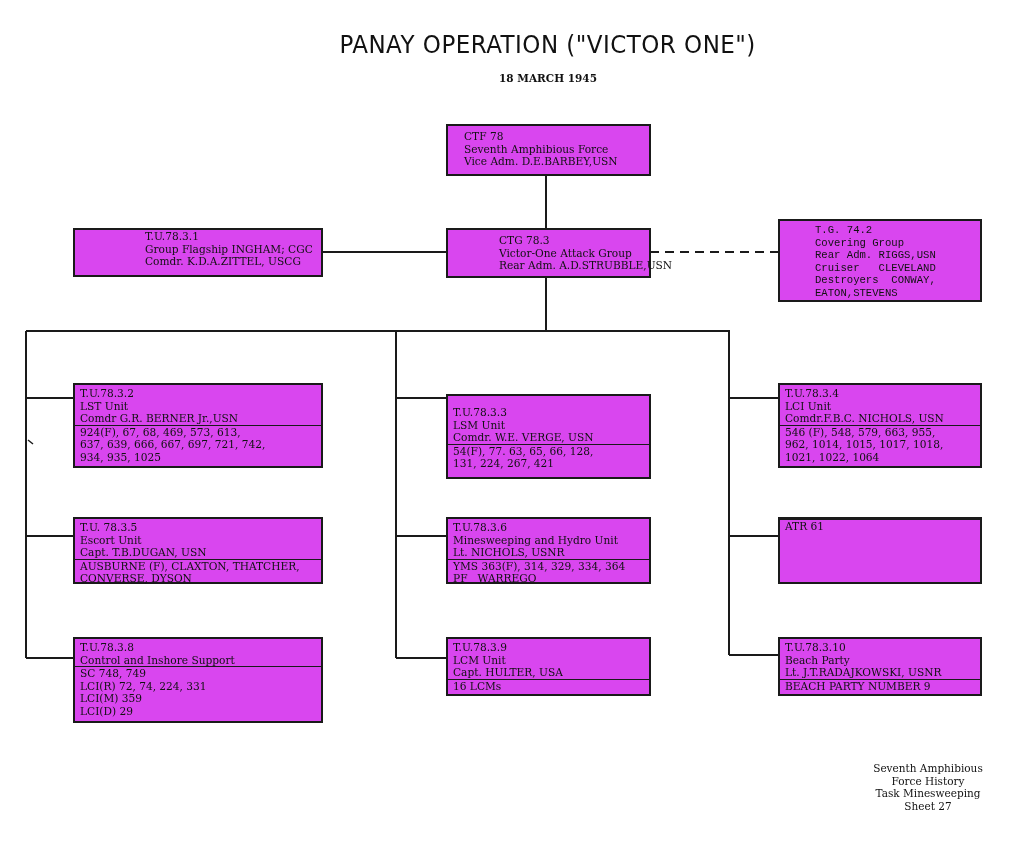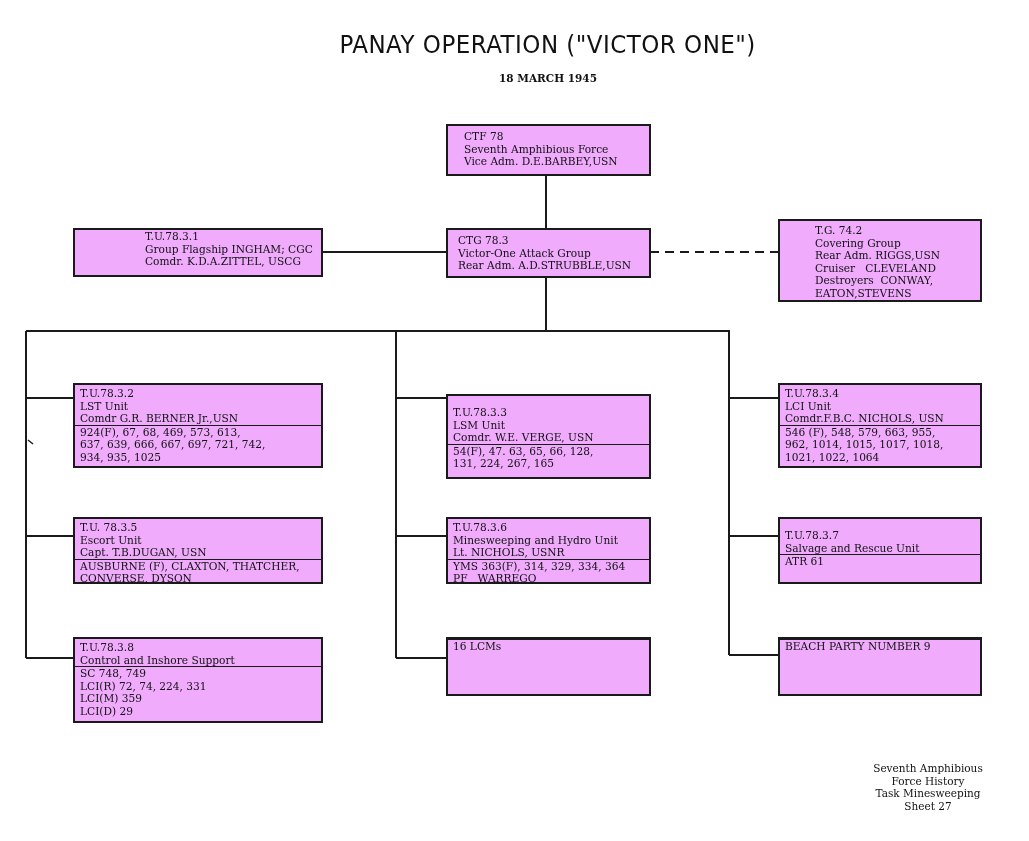--- a/index.html
+++ b/index.html
@@ -8,29 +8,29 @@
     position: absolute; left: 0; width: 1100px; top: 30px; text-align: center;
     font-family: "DejaVu Sans", sans-serif; font-size: 25px; letter-spacing: 0.5px;
     transform: scaleX(0.92); transform-origin: 520px 0; color: #111;
   }
   .date {
     position: absolute; left: 0; width: 1096px; top: 72px; text-align: center;
     font-family: "DejaVu Serif", serif; font-weight: bold; font-size: 10.5px; color: #111;
   }
   svg.lines { position: absolute; left: 0; top: 0; }
   .box {
-    position: absolute; border: 2px solid #1a1a1a; background: #f0abfc; box-sizing: border-box;
+    position: absolute; border: 2px solid #1a1a1a; background: #d946ef; box-sizing: border-box;
     font-family: "DejaVu Serif", serif; font-size: 10.6px; line-height: 12.6px; color: #111;
   }
   .box .hdr { padding: 2px 4px 0 5px; }
   .box .ships { border-top: 1.5px solid #1a1a1a; padding: 0 4px 0 5px; }
   .box .line { white-space: nowrap; display: block; }
   .top-box .hdr { padding: 4px 6px 0 16px; }
   .side-box .hdr { padding: 0 6px 0 30px; margin-left: 40px; }
-  .tg-box .hdr { padding: 3px 2px 0 35px; }
+  .tg-box .hdr { padding: 3px 2px 0 35px; font-family: Liberation Mono, monospace; }
   .footer {
     position: absolute; left: 858px; top: 762px; width: 140px; text-align: center;
     font-family: "DejaVu Serif", serif; font-size: 10.5px; line-height: 12.6px; color: #111;
   }
 </style>
 </head>
 <body>
 
 <div class="title">PANAY OPERATION ("VICTOR ONE")</div>
 <div class="date">18 MARCH 1945</div>
@@ -67,21 +67,21 @@
 </div>
 
 <div class="box side-box" style="left:73px; top:228px; width:250px; height:49px;">
   <div class="hdr">
     <span class="line">T.U.78.3.1</span>
     <span class="line">Group Flagship INGHAM; CGC</span>
     <span class="line">Comdr. K.D.A.ZITTEL, USCG</span>
   </div>
 </div>
 
-<div class="box top-box" style="left:446px; top:228px; width:205px; height:50px;">
+<div class="box top-box" style="left:446px; top:228px; width:205px; height:50px;padding-left:41px;">
   <div class="hdr" style="padding-left:10px;">
     <span class="line">CTG 78.3</span>
     <span class="line">Victor-One Attack Group</span>
     <span class="line">Rear Adm. A.D.STRUBBLE,USN</span>
   </div>
 </div>
 
 <div class="box tg-box" style="left:778px; top:219px; width:204px; height:83px;">
   <div class="hdr">
     <span class="line">T.G. 74.2</span>
@@ -106,22 +106,22 @@
   </div>
 </div>
 
 <div class="box" style="left:446px; top:394px; width:205px; height:85px;">
   <div class="hdr" style="padding-top:10px;">
     <span class="line">T.U.78.3.3</span>
     <span class="line">LSM Unit</span>
     <span class="line">Comdr. W.E. VERGE, USN</span>
   </div>
   <div class="ships">
-    <span class="line">54(F), 47. 63, 65, 66, 128,</span>
-    <span class="line">131, 224, 267, 165</span>
+    <span class="line">54(F), 77. 63, 65, 66, 128,</span>
+    <span class="line">131, 224, 267, 421</span>
   </div>
 </div>
 
 <div class="box" style="left:778px; top:383px; width:204px; height:85px;">
   <div class="hdr">
     <span class="line">T.U.78.3.4</span>
     <span class="line">LCI Unit</span>
     <span class="line">Comdr.F.B.C. NICHOLS, USN</span>
   </div>
   <div class="ships">
@@ -149,49 +149,55 @@
     <span class="line">Minesweeping and Hydro Unit</span>
     <span class="line">Lt. NICHOLS, USNR</span>
   </div>
   <div class="ships">
     <span class="line">YMS 363(F), 314, 329, 334, 364</span>
     <span class="line" style="white-space:pre;">PF   WARREGO</span>
   </div>
 </div>
 
 <div class="box" style="left:778px; top:517px; width:204px; height:67px;">
-  <div class="hdr" style="padding-top:10px;">
-    <span class="line">T.U.78.3.7</span>
-    <span class="line">Salvage and Rescue Unit</span>
-  </div>
   <div class="ships">
     <span class="line">ATR 61</span>
   </div>
 </div>
 
 <div class="box" style="left:73px; top:637px; width:250px; height:86px;">
   <div class="hdr">
     <span class="line">T.U.78.3.8</span>
     <span class="line">Control and Inshore Support</span>
   </div>
   <div class="ships">
     <span class="line">SC 748, 749</span>
     <span class="line">LCI(R) 72, 74, 224, 331</span>
     <span class="line">LCI(M) 359</span>
     <span class="line">LCI(D) 29</span>
   </div>
 </div>
 
 <div class="box" style="left:446px; top:637px; width:205px; height:59px;">
+  <div class="hdr">
+    <span class="line">T.U.78.3.9</span>
+    <span class="line">LCM Unit</span>
+    <span class="line">Capt. HULTER, USA</span>
+  </div>
   <div class="ships">
     <span class="line">16 LCMs</span>
   </div>
 </div>
 
 <div class="box" style="left:778px; top:637px; width:204px; height:59px;">
+  <div class="hdr">
+    <span class="line">T.U.78.3.10</span>
+    <span class="line">Beach Party</span>
+    <span class="line">Lt. J.T.RADAJKOWSKI, USNR</span>
+  </div>
   <div class="ships">
     <span class="line">BEACH PARTY NUMBER 9</span>
   </div>
 </div>
 
 <div class="footer">
   <span class="line" style="display:block;">Seventh Amphibious</span>
   <span class="line" style="display:block;">Force History</span>
   <span class="line" style="display:block;">Task Minesweeping</span>
   <span class="line" style="display:block;">Sheet 27</span>

